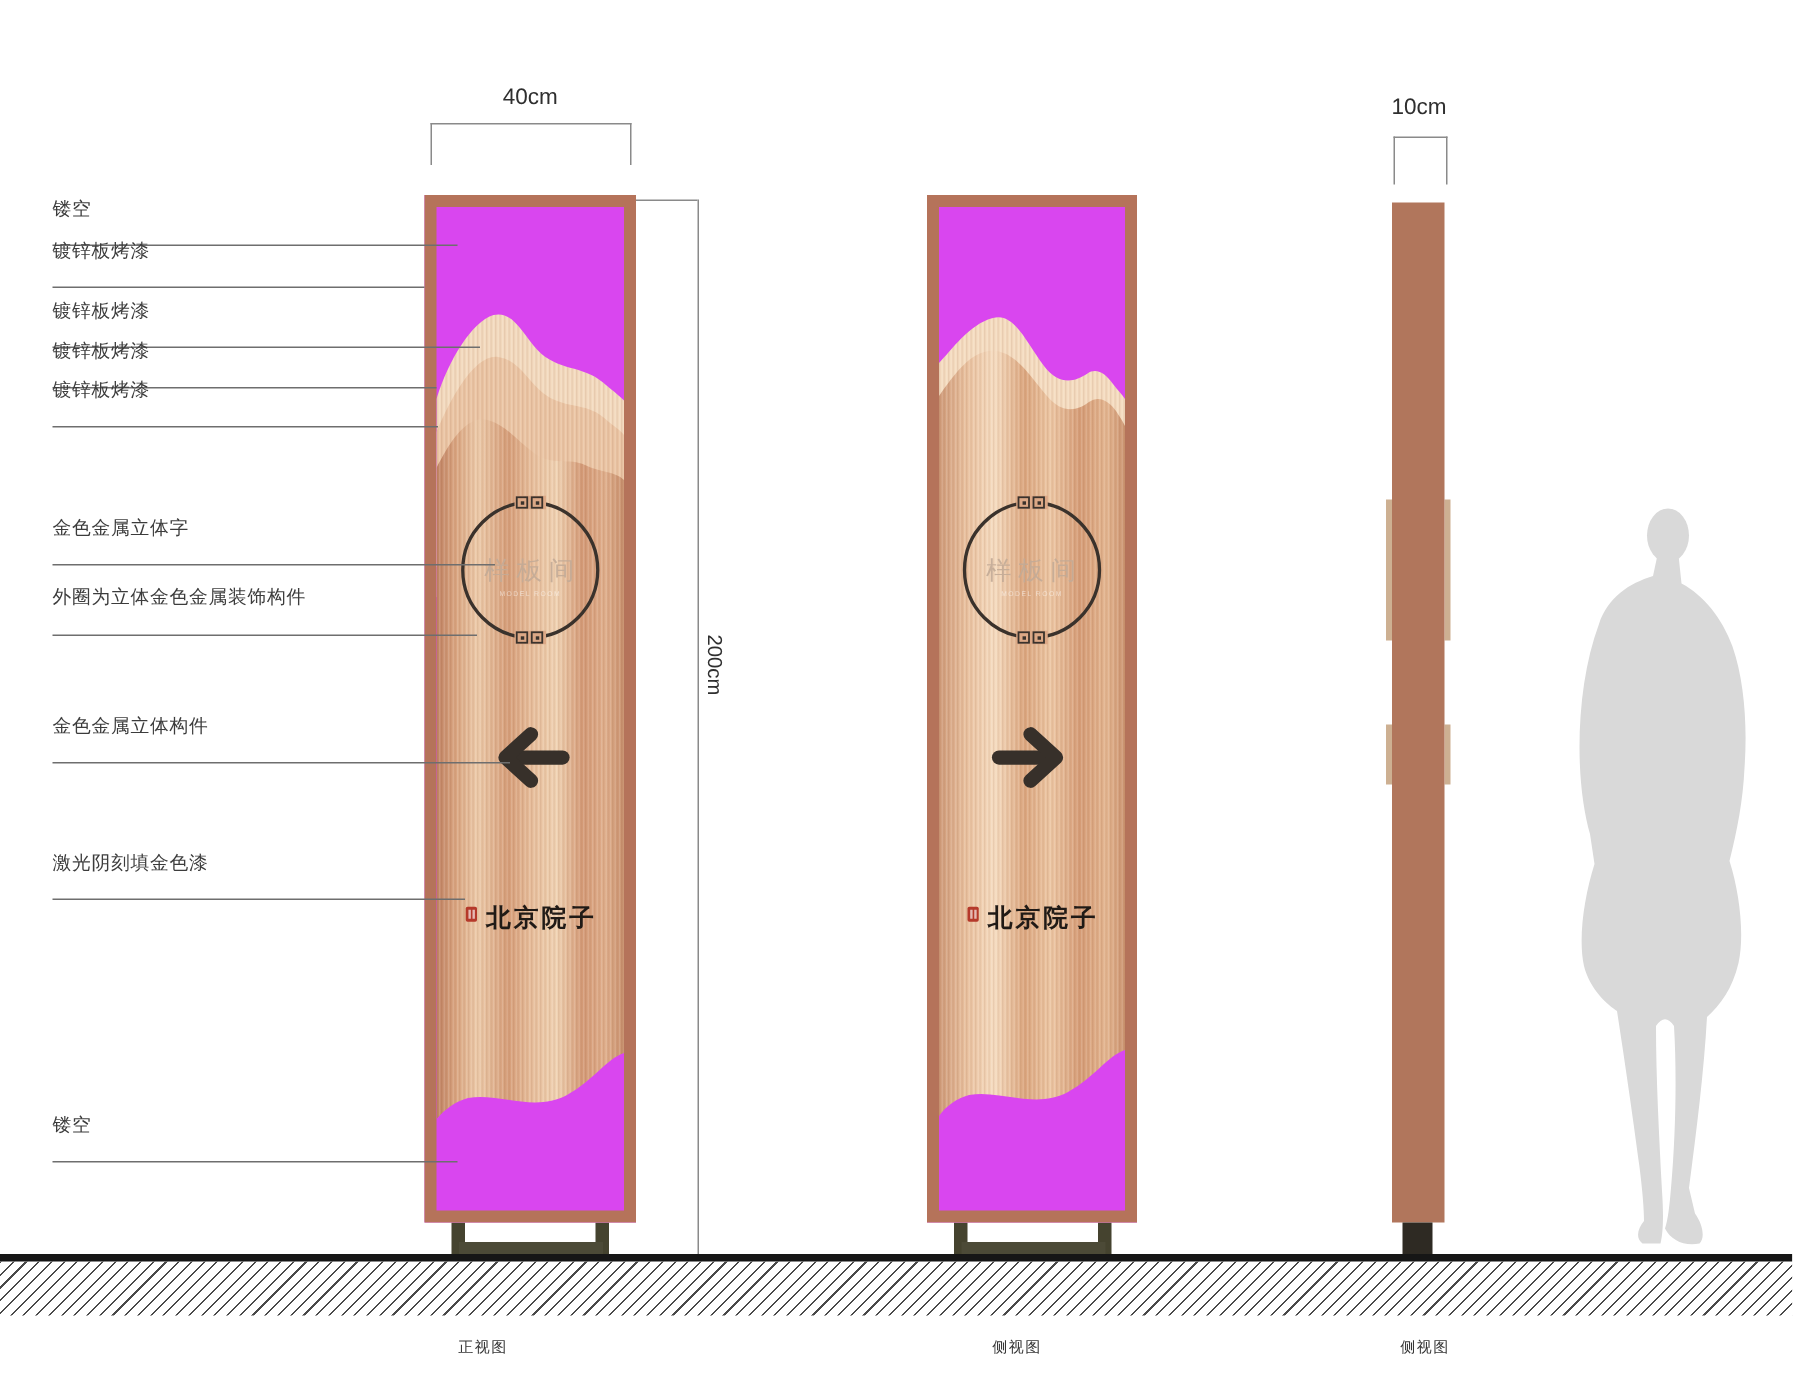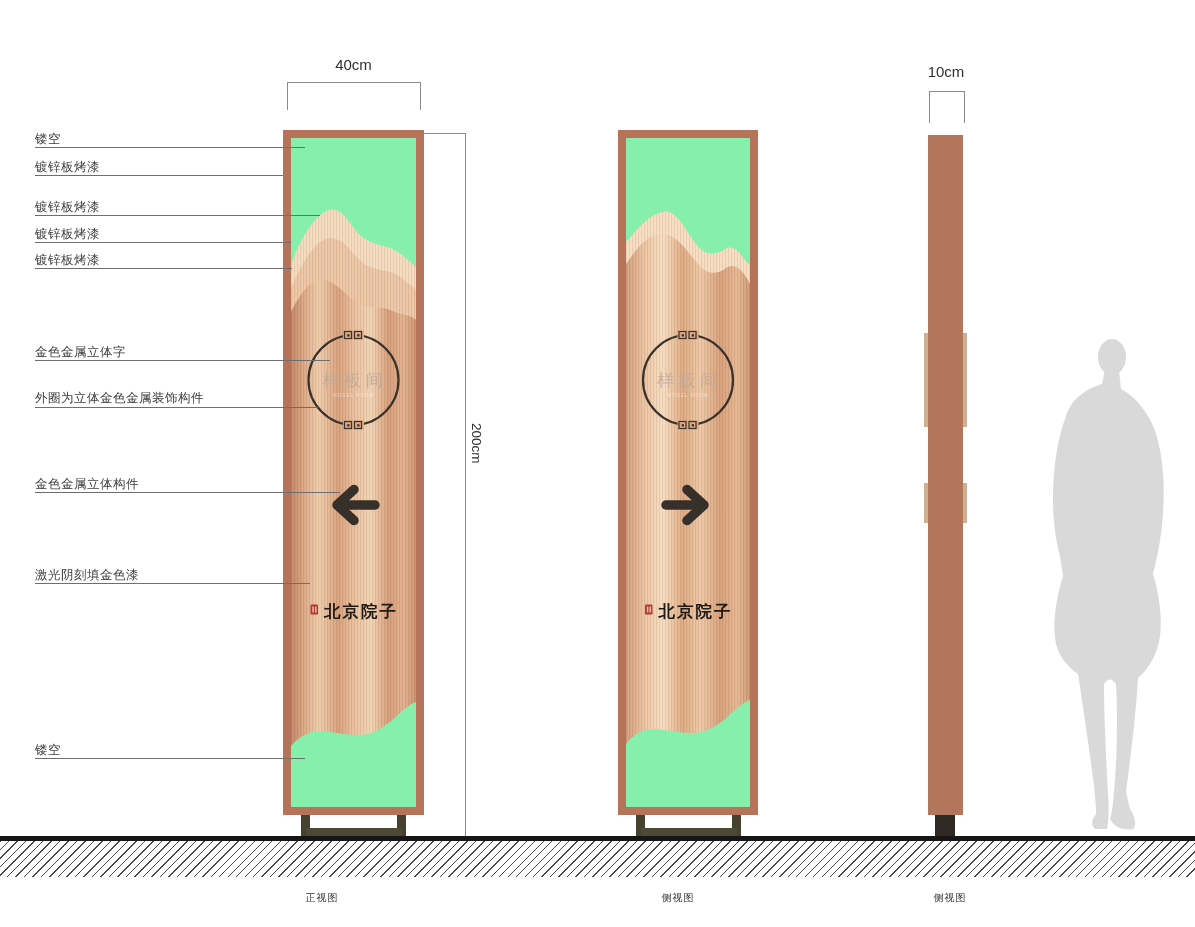--- a/index.html
+++ b/index.html
@@ -3,35 +3,35 @@
 <meta charset="utf-8">
 <style>
   html,body{margin:0;padding:0;background:#ffffff;}
   .canvas{
     position:relative;width:1195px;height:927px;background:#fff;overflow:hidden;
     font-family:"Liberation Sans","DejaVu Sans",sans-serif;color:#3f3f3f;
   }
   
   .ann{
     position:absolute;left:35px;font-size:12.5px;color:#3c3c3c;
-    border-bottom:1px solid #6e6e6e;padding-bottom:0;line-height:16px;
+    border-bottom:1px solid #6e6e6e;padding-bottom:16px;line-height:16px;
     z-index:6;letter-spacing:.5px;
   }
   
   .dim-label{position:absolute;font-size:15px;color:#2f2f2f;text-align:center;z-index:6;}
   .bracket-down{position:absolute;border-top:1px solid #8a8a8a;border-left:1px solid #8a8a8a;border-right:1px solid #8a8a8a;z-index:6;}
   .hline{position:absolute;background:#8a8a8a;height:1px;z-index:6;}
   .vline{position:absolute;background:#8a8a8a;width:1px;z-index:6;}
   .dim-vert{
     position:absolute;writing-mode:vertical-rl;font-size:13.5px;color:#2f2f2f;z-index:6;
   }
   
   .sign-frame{
     position:absolute;top:130px;height:685px;box-sizing:border-box;
-    border:8px solid #b5735a;background:#86efac;z-index:2;
+    border:8px solid #b5735a;background:#d946ef;z-index:2;
   }
   .sign-frame svg{display:block;}
   
   .side-col{position:absolute;left:928px;top:135px;width:35px;height:680px;background:#b1765c;z-index:2;}
   .side-strip{position:absolute;width:4px;background:#cdb092;z-index:1;}
   .side-base{position:absolute;left:935px;top:815px;width:20px;height:23px;background:#2e2a23;z-index:2;}
   
   .leg{position:absolute;width:9px;height:23px;background:#45432f;top:815px;z-index:1;}
   .base-bar{position:absolute;height:10px;background:#4c4a37;top:828px;z-index:1;}
   

